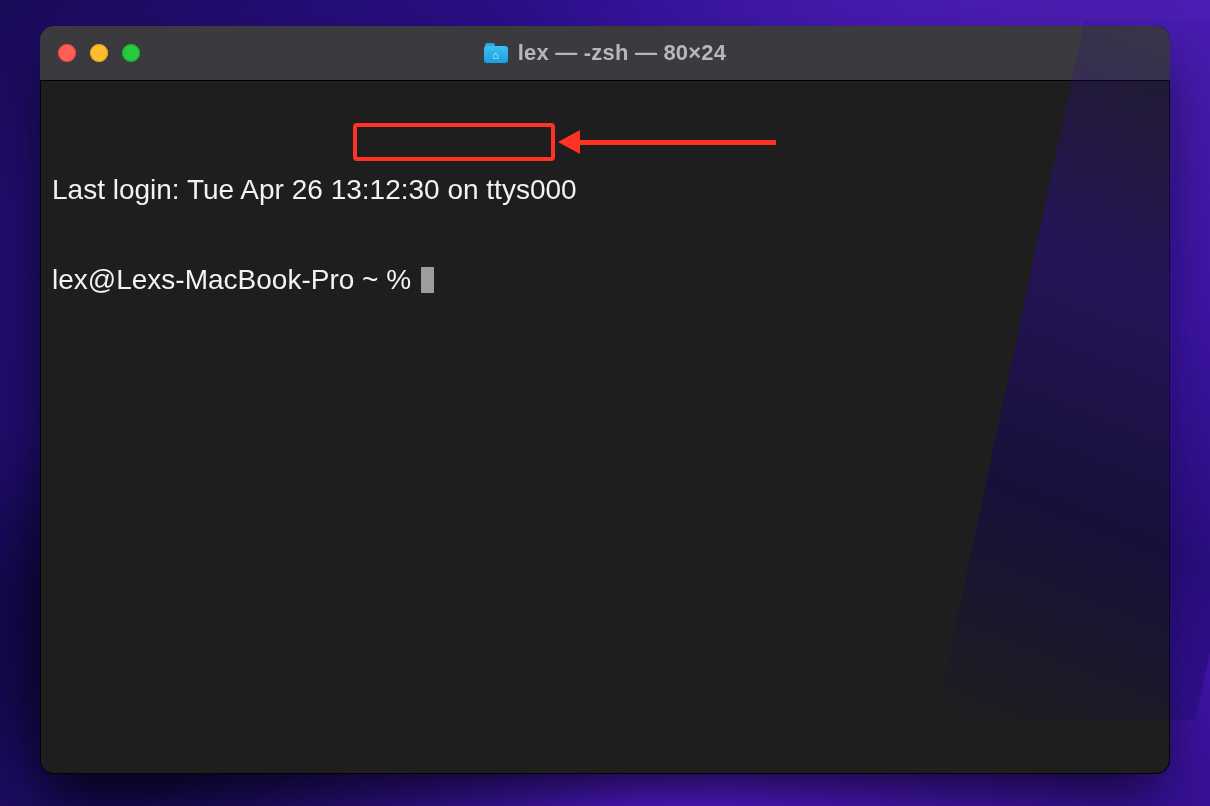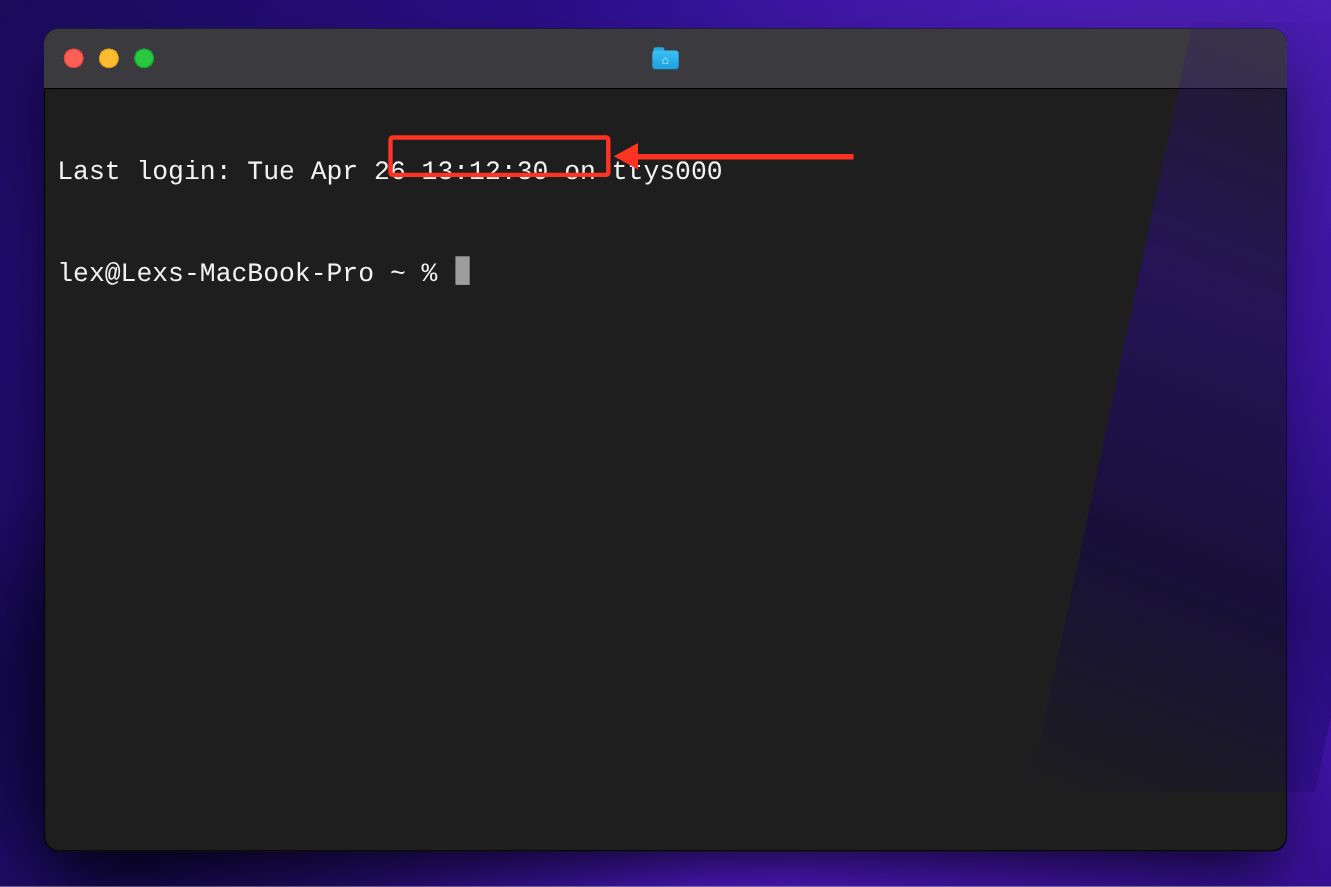--- a/index.html
+++ b/index.html
@@ -50,23 +50,23 @@
     position:absolute;left:0;right:0;display:flex;justify-content:center;align-items:center;gap:10px;
     color:#b8b6bd;font-size:22px;font-weight:600;letter-spacing:.2px;
   }
   .folder-icon{width:24px;height:20px;position:relative;}
   .folder-icon .tab{position:absolute;left:1px;top:0;width:10px;height:5px;border-radius:2px 2px 0 0;background:#2aa7e1;}
   .folder-icon .body{position:absolute;left:0;top:3px;width:24px;height:17px;border-radius:3px;background:linear-gradient(#3cc0f5,#1a9fe0);}
   .folder-icon .glyph{position:absolute;left:0;top:3px;width:24px;height:17px;display:flex;align-items:center;justify-content:center;color:#cfeffc;font-size:11px;}
 
   .term-body{
     position:relative;
-    padding:2px 12px 12px 12px;
-    font-family:Liberation Mono, monospace;
-    font-size:24px;
+    padding:34px 12px 12px 12px;
+    font-family:Liberation Sans, sans-serif;
+    font-size:28px;
     line-height:30px;
     color:#f2f2f2;
     white-space:pre;
     height:calc(100% - 54px);
     box-sizing:border-box;
   }
   .line{display:block;position:relative;}
   .cursor-block{
     display:inline-block;width:13px;height:26px;background:#9d9d9d;vertical-align:-4px;margin-left:2px;
   }
@@ -97,20 +97,21 @@
         <div class="dot red"></div>
         <div class="dot yellow"></div>
         <div class="dot green"></div>
       </div>
       <div class="title-center">
         <span class="folder-icon">
           <span class="tab"></span>
             <span class="body"></span>
             <span class="glyph">⌂</span>
         </span>
+        <span>lex — -zsh — 80×24</span>
       </div>
     </div>
 
     <div class="term-body">
       <span class="line">Last login: Tue Apr 26 13:12:30 on ttys000</span>
       <span class="line"><span>lex@Lexs-MacBook-Pro ~ % </span><span class="cursor-block"></span></span>
 
       
       <div class="annot-box" style="left:313px;top:42px;width:202px;height:38px;"></div>
       

